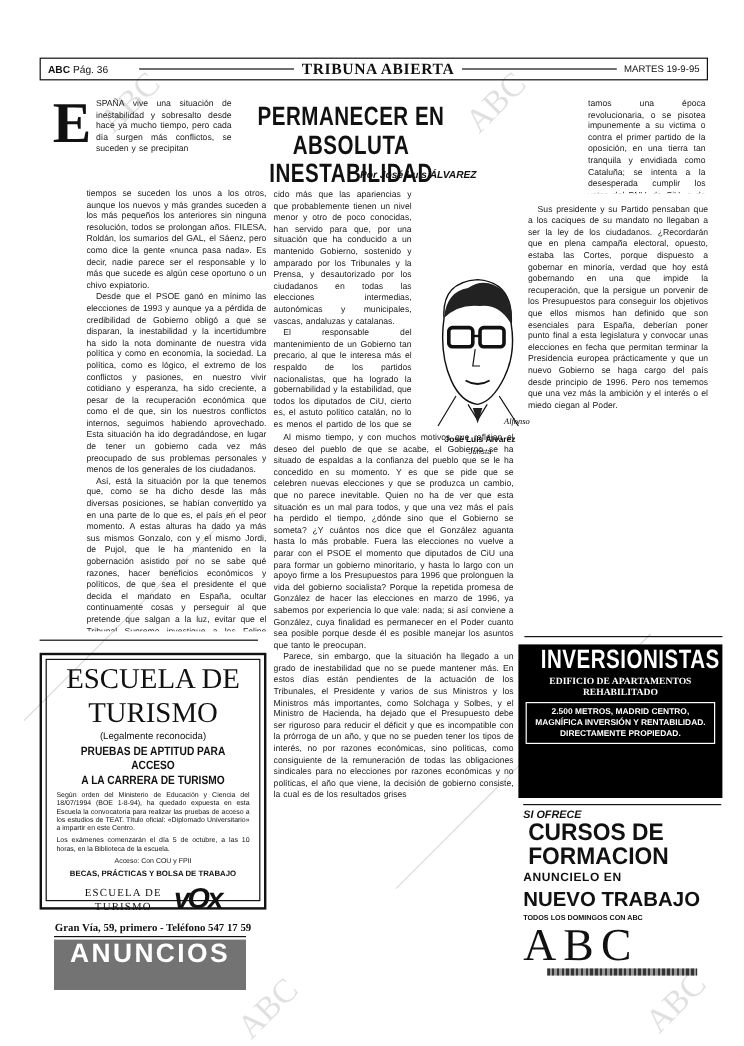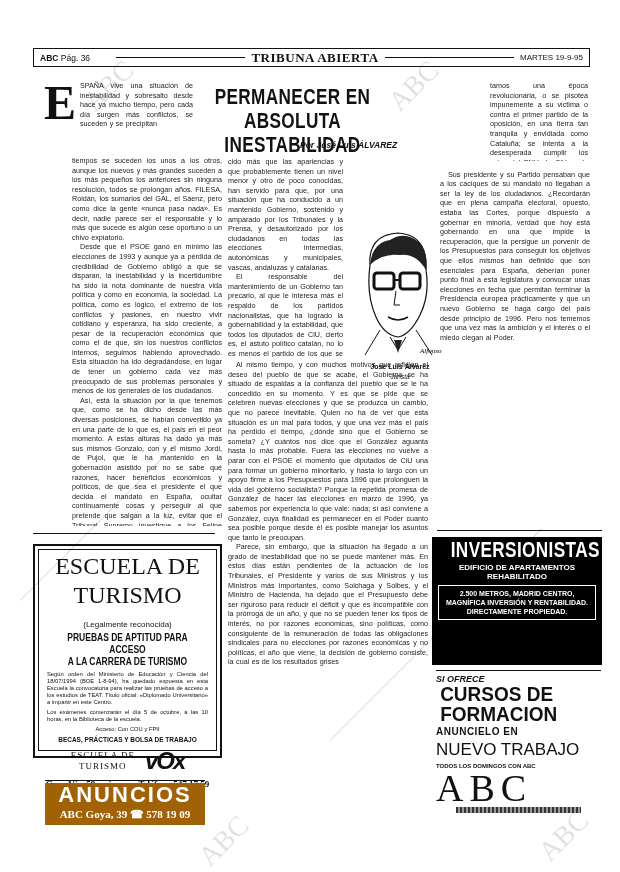--- a/index.html
+++ b/index.html
@@ -18,42 +18,42 @@
   .byline { left:300px; top:140px; font-size:8.5px; font-weight:bold; font-style:italic; }
   .dropcap { left:44px; top:81px; font-family:"Liberation Serif", serif; font-size:48px; line-height:44px; font-weight:bold; }
   .portrait { left:350px; top:225px; width:95px; height:135px; }
   .caption-name { left:355px; top:363px; width:90px; text-align:center; font-size:7px; font-weight:bold; }
   .caption-role { left:355px; top:373px; width:90px; text-align:center; font-size:6.5px; font-style:italic; }
   .divider { height:0; border-top:1.5px solid #111; }
   
   .ad-escuela { left:33px; top:544px; width:185px; height:210px; border:2px solid #111; padding:0; }
   .ad-escuela .inner { margin:3px; border:1px solid #111; height:200px; text-align:center; font-family:"Liberation Serif", serif; }
   .ad-escuela .big { font-size:24px; line-height:25px; margin-top:4px; }
-  .ad-escuela .legal { font-family:"Liberation Sans", sans-serif; font-size:8px; margin-top:12px; }
+  .ad-escuela .legal { font-family:"Liberation Sans", sans-serif; font-size:8px; margin-top:1px; }
   .ad-escuela .pruebas { font-family:"Liberation Sans", sans-serif; font-weight:bold; font-size:10px; line-height:12px; margin-top:3px; transform:scaleX(0.85); }
   .ad-escuela .small { font-family:"Liberation Sans", sans-serif; font-size:5.8px; line-height:7px; text-align:justify; padding:0 8px; margin-top:3px; }
   .ad-escuela .small.c { text-align:center; }
   .ad-escuela .becas { font-family:"Liberation Sans", sans-serif; font-size:6.5px; font-weight:bold; margin-top:3px; }
   .ad-escuela .logo-row { display:flex; justify-content:center; align-items:center; gap:10px; margin-top:4px; }
   .ad-escuela .logo-text { font-size:9px; line-height:11px; letter-spacing:1px; }
   .ad-escuela .vox { font-family:Liberation Sans, sans-serif; font-weight:bold; font-size:24px; font-style:italic; letter-spacing:-2px; }
   .ad-escuela .addr { font-size:9px; font-weight:bold; margin-top:4px; }
-  .ad-anuncios { left:45px; top:783px; width:160px; height:42px; background:#a16207; color:#fff; text-align:center; }
+  .ad-anuncios { left:45px; top:783px; width:160px; height:42px; background:#737373; color:#fff; text-align:center; }
   .ad-anuncios .big { font-family:"Liberation Sans", sans-serif; font-weight:bold; font-size:22px; letter-spacing:2px; line-height:24px; }
   .ad-anuncios .sub { font-family:"Liberation Serif", serif; font-size:11px; font-weight:bold; line-height:14px; }
   .ad-inv { left:432px; top:537px; width:170px; height:128px; background:#000000; color:#fff; text-align:center; }
   .ad-inv .big { font-family:"Liberation Sans", sans-serif; font-weight:bold; font-size:22px; line-height:26px; transform:scaleX(0.78); letter-spacing:0.5px; }
-  .ad-inv .sub { font-size:8px; font-weight:bold; line-height:9px; }
+  .ad-inv .sub { font-size:8px; font-weight:bold; line-height:9px;font-family:Liberation Serif, serif; }
   .ad-inv .box { margin:4px 6px; border:1px solid #fff; font-size:7px; font-weight:bold; line-height:9px; padding:3px 2px; }
   .ad-inv .tel { font-size:15px; font-weight:bold; line-height:18px; }
   .ad-cursos { left:436px; top:670px; width:165px; height:170px; border-top:1.5px solid #111; text-align:left; }
   .ad-cursos .si { font-size:9px; font-weight:bold; margin-top:3px; font-style:italic; }
   .ad-cursos .big { font-family:"Liberation Sans", sans-serif; font-weight:900; font-size:20px; line-height:20px; transform:scaleX(0.95); }
   .ad-cursos .mid { font-size:10px; font-weight:bold; margin-top:2px; letter-spacing:0.5px; }
-  .ad-cursos .trab { font-size:17px; font-weight:400; line-height:20px; margin-top:3px; }
+  .ad-cursos .trab { font-size:17px; font-weight:700; line-height:20px; margin-top:3px; }
   .ad-cursos .dom { font-size:6px; font-weight:bold; margin-top:3px; }
   .ad-cursos .abc { font-family:"Liberation Serif", serif; font-size:38px; line-height:38px; letter-spacing:6px; }
   .ad-cursos .bar { height:6px; background:repeating-linear-gradient(90deg,#333 0 2px,#999 2px 4px); margin:0 20px; }
   .watermark { font-family:"Liberation Serif", serif; font-size:28px; color:rgba(0,0,0,0.12); transform:rotate(-45deg); }
   .wline { height:0; border-top:1px solid rgba(0,0,0,0.15); transform-origin:left center; }
 </style>
 </head>
 <body>
 
 <div class="abs watermark" style="left:80px;top:70px;">ABC</div>
@@ -141,25 +141,20 @@
       </div>
       <div class="vox">vOx</div>
     </div>
     <div class="addr">Gran Vía, 59, primero - Teléfono 547 17 59</div>
   </div>
 </div>
 
 <div class="abs divider" style="left:45px;top:780px;width:160px;"></div>
 <div class="abs ad-anuncios">
   <div class="big">ANUNCIOS</div>
-  <div class="sub">
-    <span>ABC Goya, 39</span>
-    <span>☎</span>
-    <span>578 19 09</span>
-  </div>
 </div>
 
 <div class="abs ad-inv">
   <div class="big">INVERSIONISTAS</div>
   <div class="sub">
     <div>EDIFICIO DE APARTAMENTOS</div>
     <div>REHABILITADO</div>
   </div>
   <div class="box">2.500 METROS, MADRID CENTRO, MAGNÍFICA INVERSIÓN Y RENTABILIDAD. DIRECTAMENTE PROPIEDAD.</div>
 </div>

